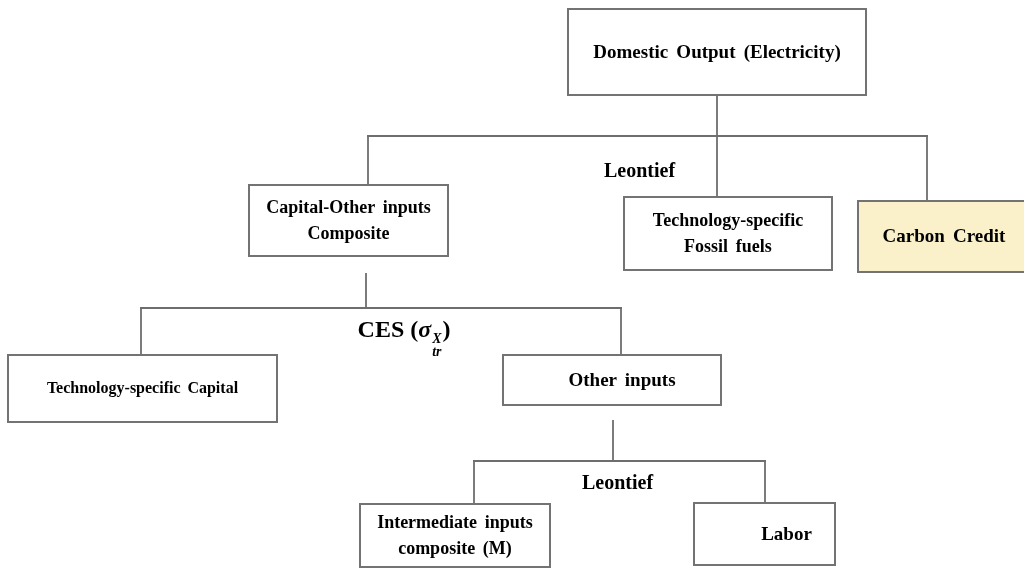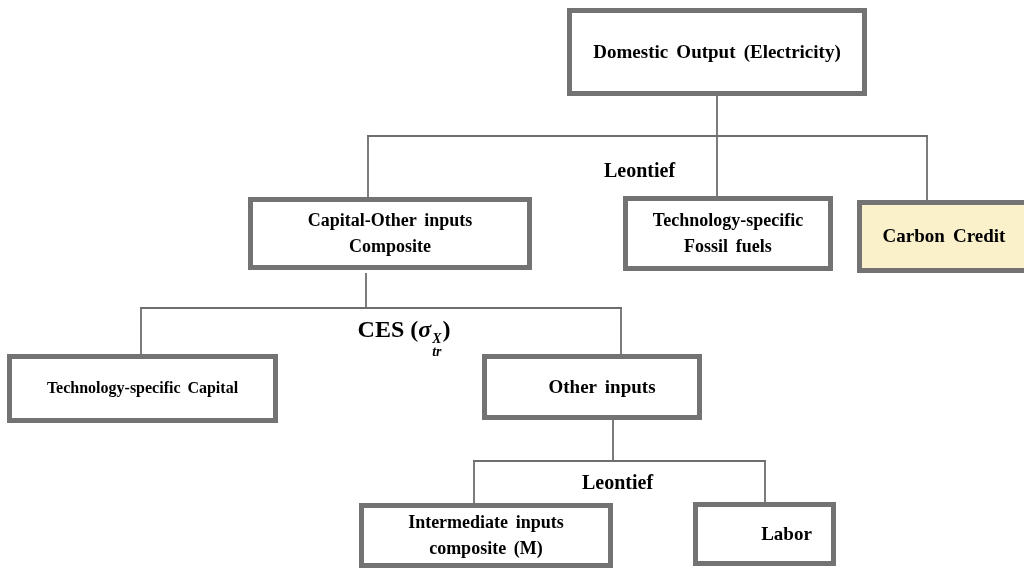--- a/index.html
+++ b/index.html
@@ -24,39 +24,39 @@
     height: 576px;
   }
   .connectors line {
     stroke: #6e6e6e;
     stroke-width: 1.8;
     fill: none;
   }
   .node {
     position: absolute;
     box-sizing: border-box;
-    border: 5px solid #737373;
+    border: 2px solid #737373;
     background: #ffffff;
     display: flex;
     align-items: center;
     justify-content: center;
     text-align: center;
     font-weight: bold;
     font-size: 18px;
     line-height: 1.4;
     white-space: pre-line;
     word-spacing: 0.18em;
   }
   .node-domestic   { left: 567px; top: 8px;   width: 300px; height: 88px; font-size: 19px; }
-  .node-capother   { left: 248px; top: 197px; width: 284px; height: 73px; }
+  .node-capother   { left: 248px; top: 184px; width: 201px; height: 73px; }
   .node-fossil     { left: 611px; top: 196px; width: 210px; height: 75px; margin-left: 12px; }
   .node-carbon     { left: 857px; top: 200px; width: 174px; height: 73px; font-size: 19px; }
   .node-techcap    { left: 7px;   top: 354px; width: 271px; height: 69px; font-size: 16px; }
-  .node-otherinp   { left: 482px; top: 354px; width: 220px; height: 66px; font-size: 19px; padding-left: 20px; }
-  .node-intermed   { left: 359px; top: 503px; width: 254px; height: 65px; }
+  .node-otherinp   { left: 502px; top: 354px; width: 220px; height: 52px; font-size: 19px; padding-left: 20px; }
+  .node-intermed   { left: 359px; top: 503px; width: 192px; height: 65px; }
   .node-labor      { left: 693px; top: 502px; width: 143px; height: 64px; font-size: 19px; padding-left: 44px; }
 
   .edge-label {
     position: absolute;
     font-weight: bold;
     font-size: 20px;
     line-height: 1.2;
   }
   .leontief {
   }

